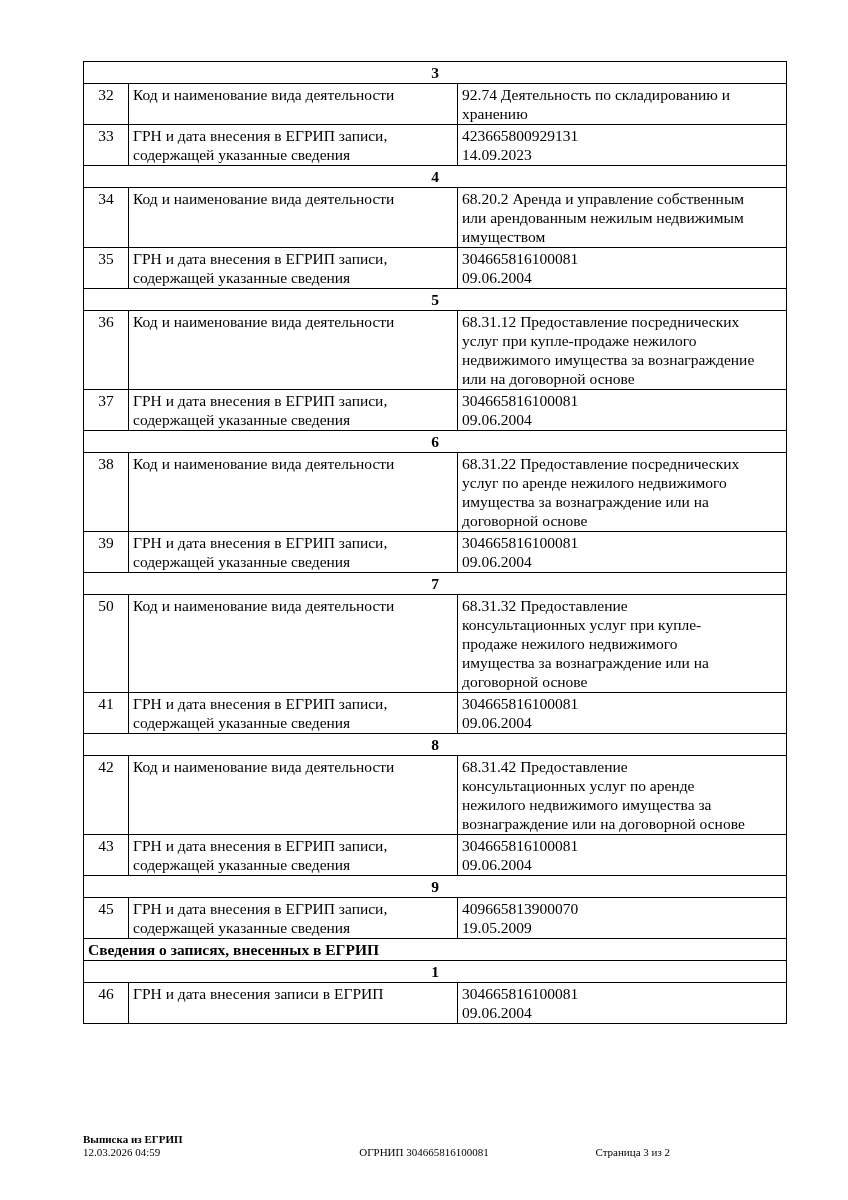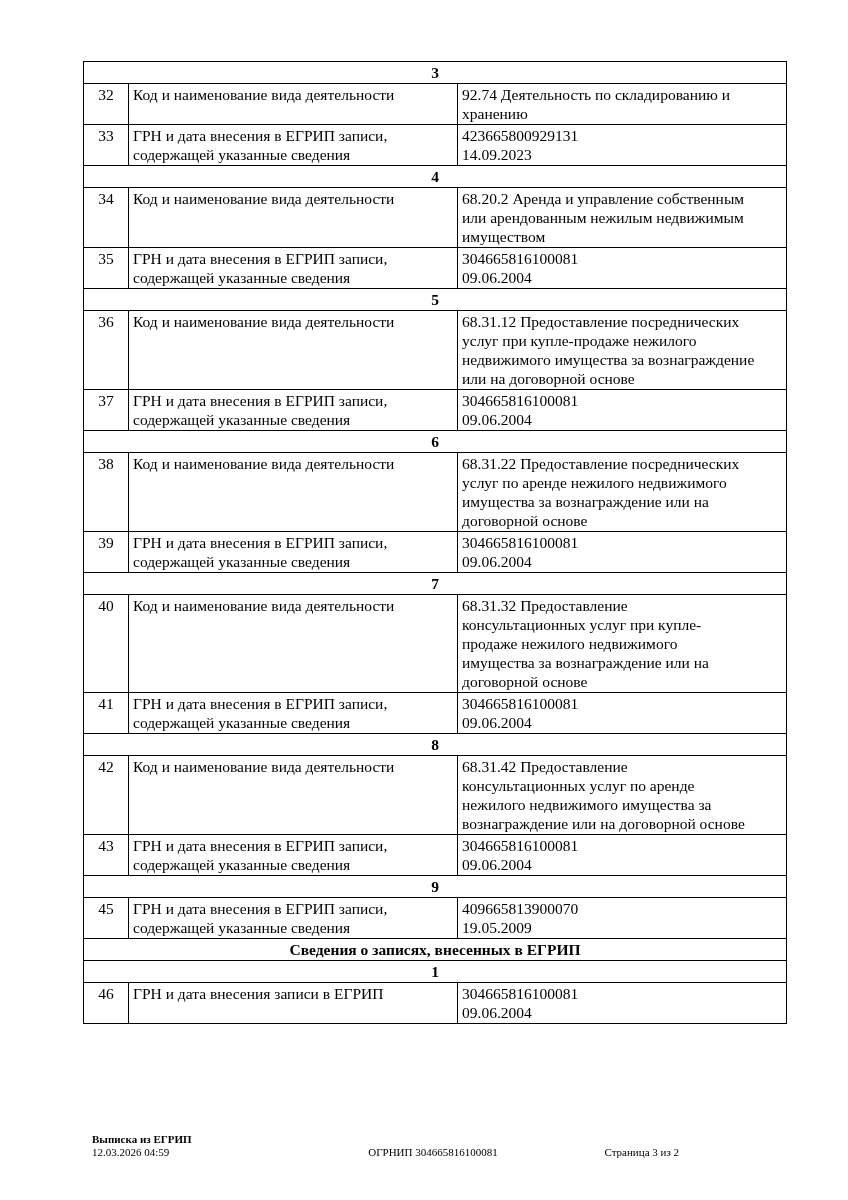--- a/index.html
+++ b/index.html
@@ -38,28 +38,27 @@
     padding: 1px 2px;
     margin-top: 39px;
   }
   td.section-cell {
     text-align: center;
     font-weight: bold;
     white-space: normal;
     padding: 1px 0;
   }
   td.header-cell {
-    text-align: center;
     font-weight: bold;
     white-space: normal;
     padding: 1px 0;
   }
   .footer {
     position: absolute;
-    left: 9px;
+    left: 0;
     top: 0;
     width: 696px;
     height: 1200px;
     pointer-events: none;
     font-size: 11px;
     line-height: 13px;
   }
   .footer-left {
     position: absolute;
     left: 83px;
@@ -158,21 +157,21 @@
         <td class="num-cell">39</td>
         <td class="label-cell">ГРН и дата внесения в ЕГРИП записи,
 содержащей указанные сведения</td>
         <td class="value-cell">304665816100081
 09.06.2004</td>
       </tr>
       <tr>
         <td colspan="3" class="section-cell">7</td>
       </tr>
       <tr>
-        <td class="num-cell">40</td>
+        <td class="num-cell">50</td>
         <td class="label-cell">Код и наименование вида деятельности</td>
         <td class="value-cell">68.31.32 Предоставление
 консультационных услуг при купле-
 продаже нежилого недвижимого
 имущества за вознаграждение или на
 договорной основе</td>
       </tr>
       <tr>
         <td class="num-cell">41</td>
         <td class="label-cell">ГРН и дата внесения в ЕГРИП записи,

